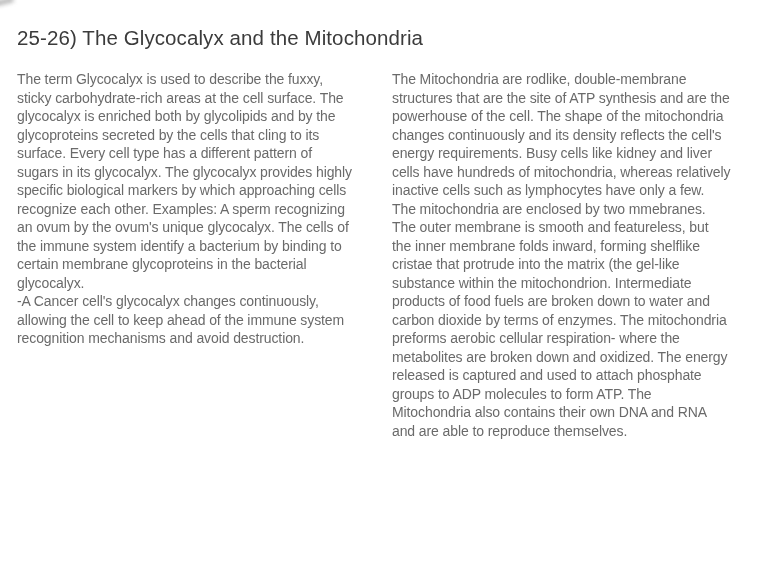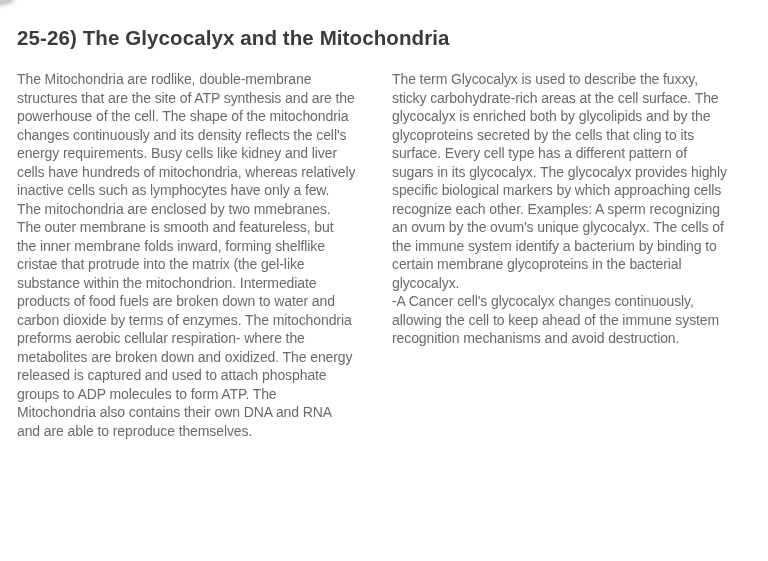--- a/index.html
+++ b/index.html
@@ -22,21 +22,21 @@
     width: 18px;
     height: 5px;
     background: rgba(90, 90, 90, 0.45);
     filter: blur(2px);
     transform: rotate(-14deg) translate(-4px, -2px);
   }
   .title {
     margin: 27px 17px 0 17px;
     font-size: 20.5px;
     line-height: 22px;
-    font-weight: 700;
+    font-weight: 400;
     color: #3b3b3b;
     letter-spacing: 0.1px;
   }
   .columns {
     display: flex;
     margin: 21px 0 0 17px;
     gap: 7px;
   }
   .col {
     width: 368px;
@@ -48,49 +48,49 @@
     letter-spacing: -0.1px;
   }
 </style>
 </head>
 <body>
 
 <div class="page">
   <div class="corner-artifact"></div>
   <h1 class="title">25-26) The Glycocalyx and the Mitochondria</h1>
   <div class="columns">
+    <p class="col">The term Glycocalyx is used to describe the fuxxy,
+sticky carbohydrate-rich areas at the cell surface. The
+glycocalyx is enriched both by glycolipids and by the
+glycoproteins secreted by the cells that cling to its
+surface. Every cell type has a different pattern of
+sugars in its glycocalyx. The glycocalyx provides highly
+specific biological markers by which approaching cells
+recognize each other. Examples: A sperm recognizing
+an ovum by the ovum's unique glycocalyx. The cells of
+the immune system identify a bacterium by binding to
+certain membrane glycoproteins in the bacterial
+glycocalyx.
+-A Cancer cell's glycocalyx changes continuously,
+allowing the cell to keep ahead of the immune system
+recognition mechanisms and avoid destruction.</p>
     <p class="col">The Mitochondria are rodlike, double-membrane
 structures that are the site of ATP synthesis and are the
 powerhouse of the cell. The shape of the mitochondria
 changes continuously and its density reflects the cell's
 energy requirements. Busy cells like kidney and liver
 cells have hundreds of mitochondria, whereas relatively
 inactive cells such as lymphocytes have only a few.
 The mitochondria are enclosed by two mmebranes.
 The outer membrane is smooth and featureless, but
 the inner membrane folds inward, forming shelflike
 cristae  that protrude into the matrix (the gel-like
 substance within the mitochondrion. Intermediate
 products of food fuels are broken down to water and
 carbon dioxide by terms of enzymes. The mitochondria
 preforms aerobic cellular respiration- where the
 metabolites are broken down and oxidized. The energy
 released is captured and used to attach phosphate
 groups to ADP molecules to form ATP. The
 Mitochondria also contains their own DNA and RNA
 and are able to reproduce themselves.</p>
-    <p class="col">The term Glycocalyx is used to describe the fuxxy,
-sticky carbohydrate-rich areas at the cell surface. The
-glycocalyx is enriched both by glycolipids and by the
-glycoproteins secreted by the cells that cling to its
-surface. Every cell type has a different pattern of
-sugars in its glycocalyx. The glycocalyx provides highly
-specific biological markers by which approaching cells
-recognize each other. Examples: A sperm recognizing
-an ovum by the ovum's unique glycocalyx. The cells of
-the immune system identify a bacterium by binding to
-certain membrane glycoproteins in the bacterial
-glycocalyx.
--A Cancer cell's glycocalyx changes continuously,
-allowing the cell to keep ahead of the immune system
-recognition mechanisms and avoid destruction.</p>
   </div>
 </div>
 
 </body></html>

